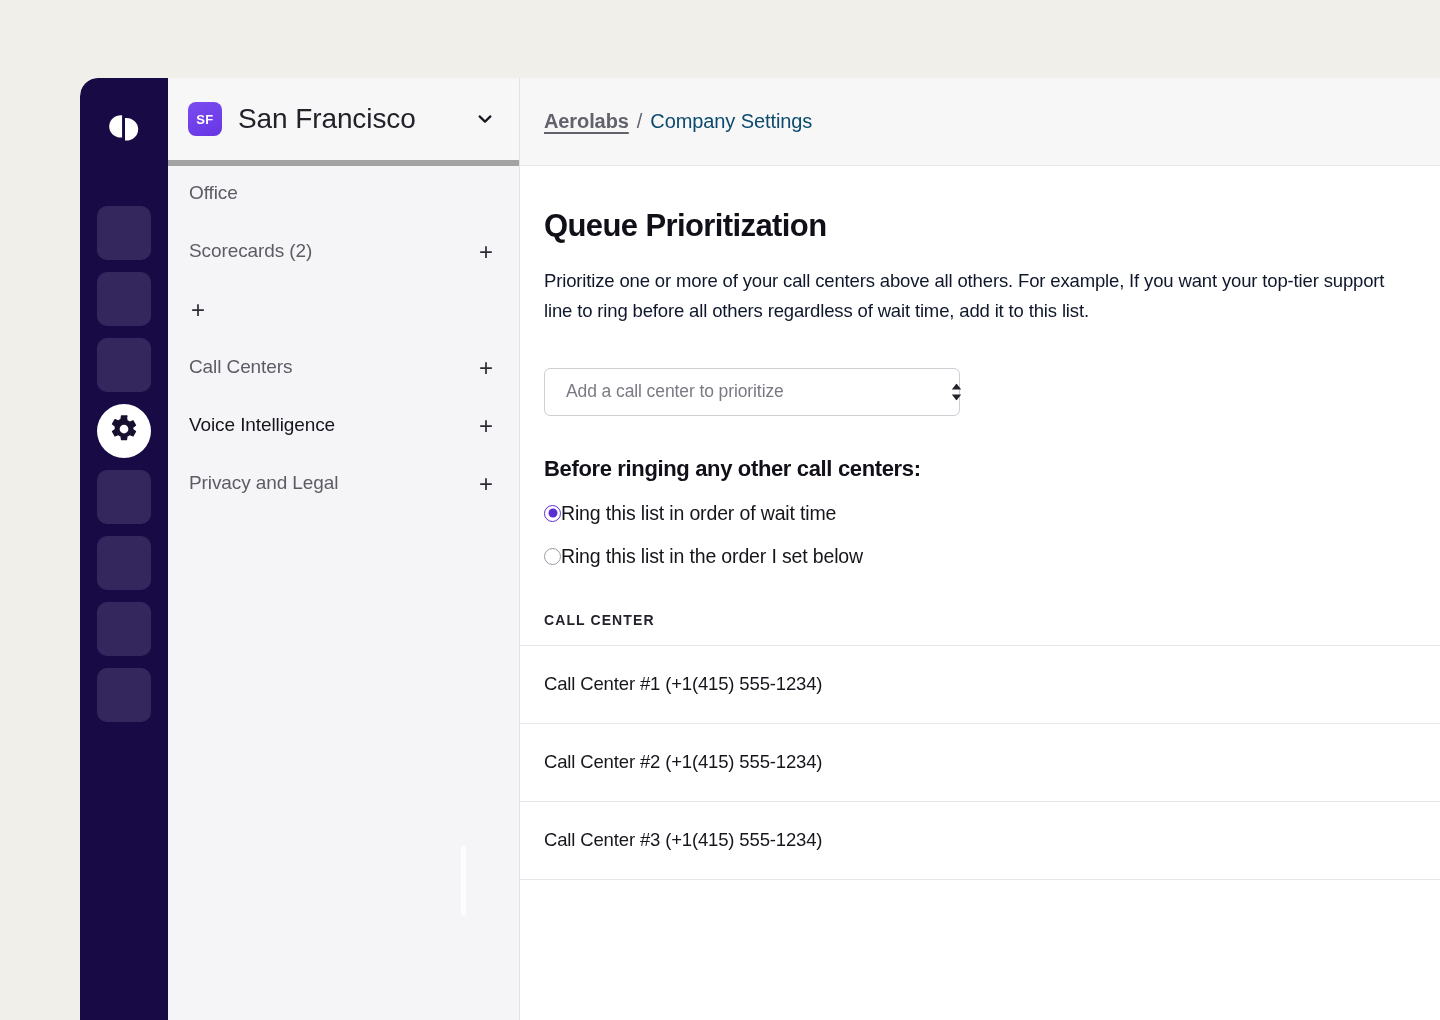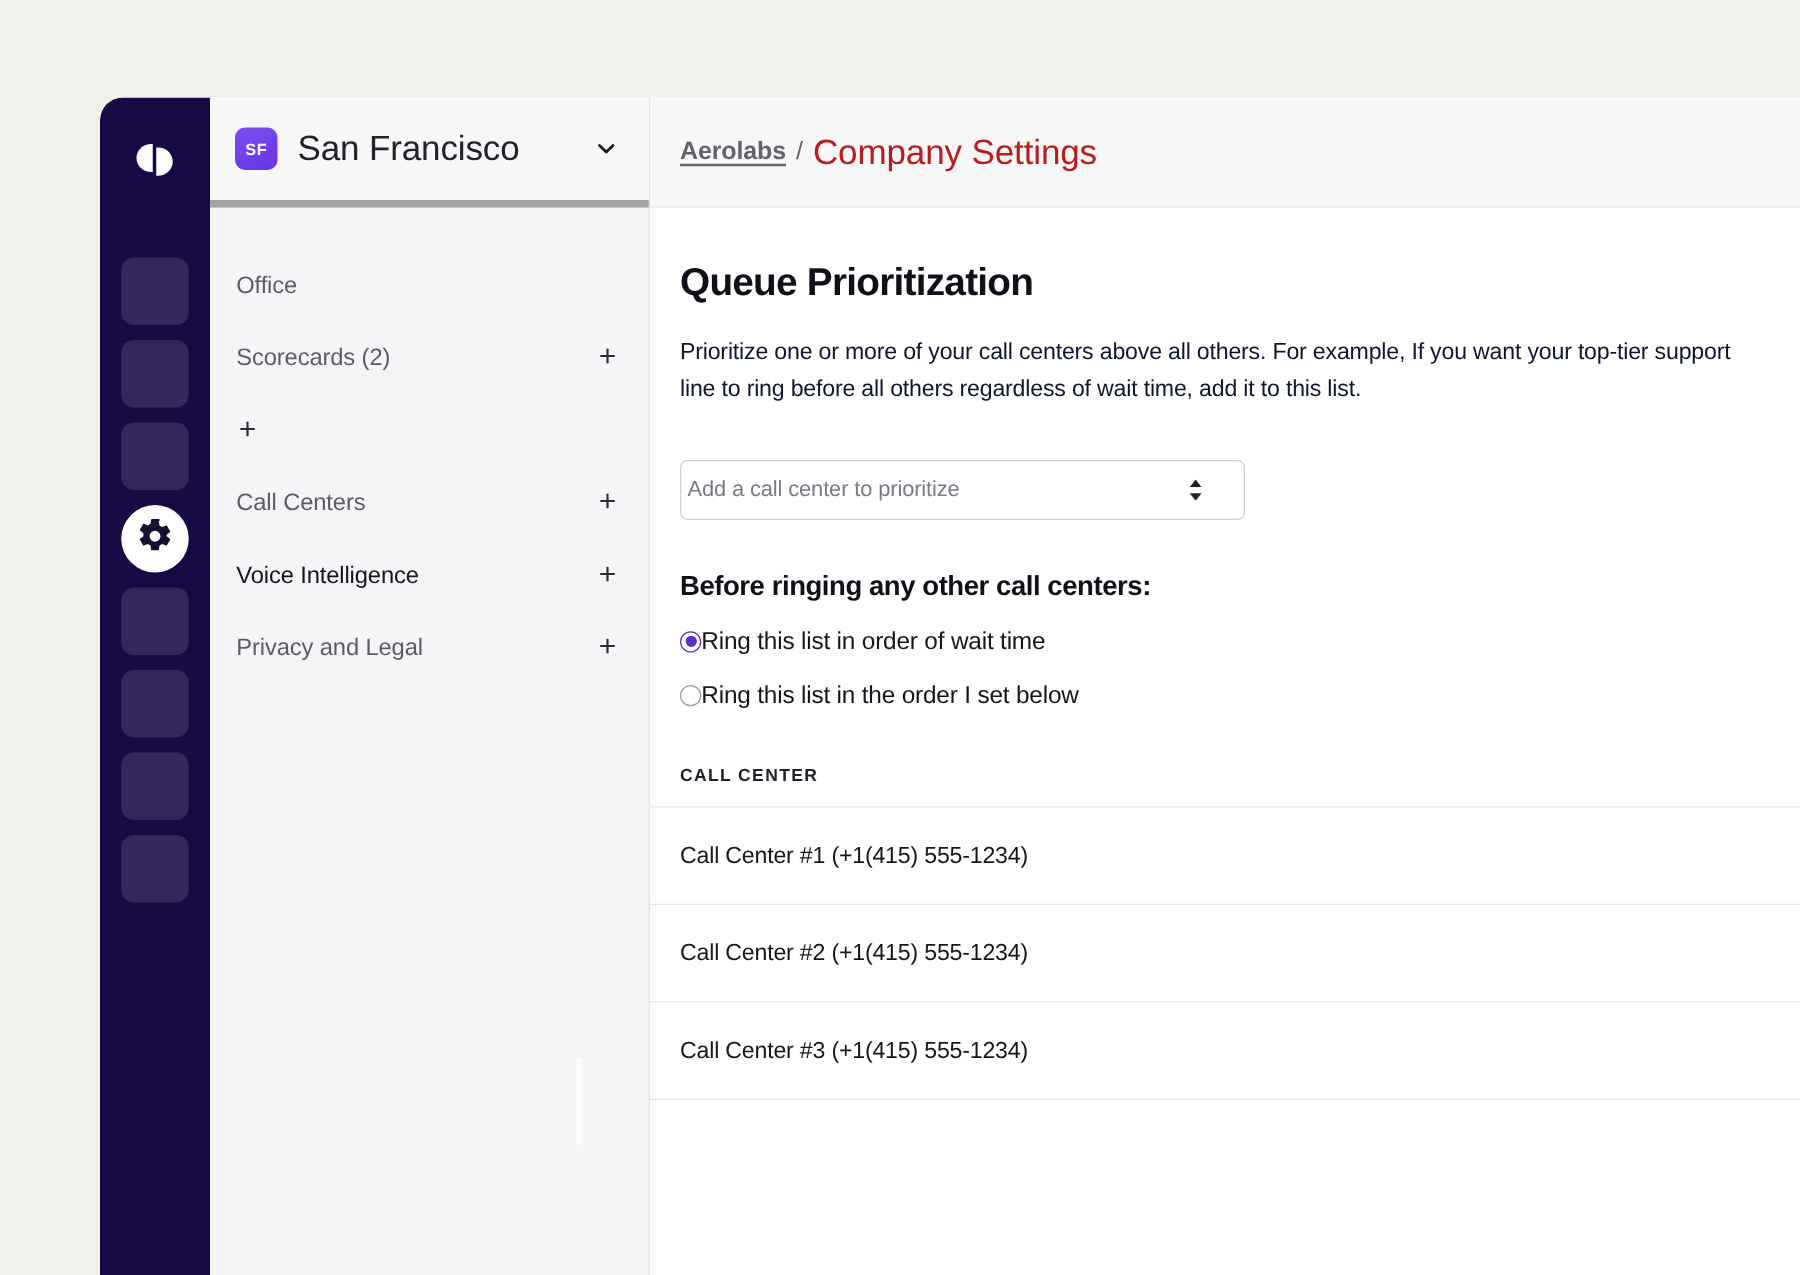--- a/index.html
+++ b/index.html
@@ -142,21 +142,21 @@
   }
 
   .nav-list {
     padding-top: 16px;
     flex: 1;
   }
 
   .nav-item {
     height: 58px;
     display: flex;
-    align-items: flex-end;
+    align-items: flex-start;
     padding: 0 24px 0 21px;
     font-size: 19px;
     color: #5c5c66;
     letter-spacing: -0.1px;
   }
 
   .nav-item.active .nav-label {
     color: #15151c;
     font-weight: normal;
   }
@@ -210,22 +210,22 @@
     font-weight: bold;
   }
 
   .crumb-sep {
     font-size: 20px;
     color: #62626c;
     margin: 0 8px;
   }
 
   .crumb-current {
-    font-size: 28px;
-    color: #b91c1c;
+    font-size: 20px;
+    color: #0c4a6e;
     letter-spacing: -0.1px;
   }
 
   .content {
     flex: 1;
     padding: 42px 0 0 24px;
     overflow: hidden;
   }
 
   .page-title {
@@ -244,28 +244,28 @@
     letter-spacing: -0.15px;
   }
 
   .select-wrap {
     margin-top: 42px;
     position: relative;
     width: 436px;
   }
 
   .select-box {
-    width: 452px;
+    width: 416px;
     height: 48px;
     border: 1px solid #cfcfd6;
     border-radius: 6px;
     background: #ffffff;
     display: flex;
     align-items: center;
-    padding: 0 5px;
+    padding: 0 21px;
     font-size: 17.5px;
     color: #7a7a85;
     letter-spacing: -0.1px;
   }
 
   .select-arrows {
     position: absolute;
     right: 18px;
     top: 50%;
     transform: translateY(-50%);

